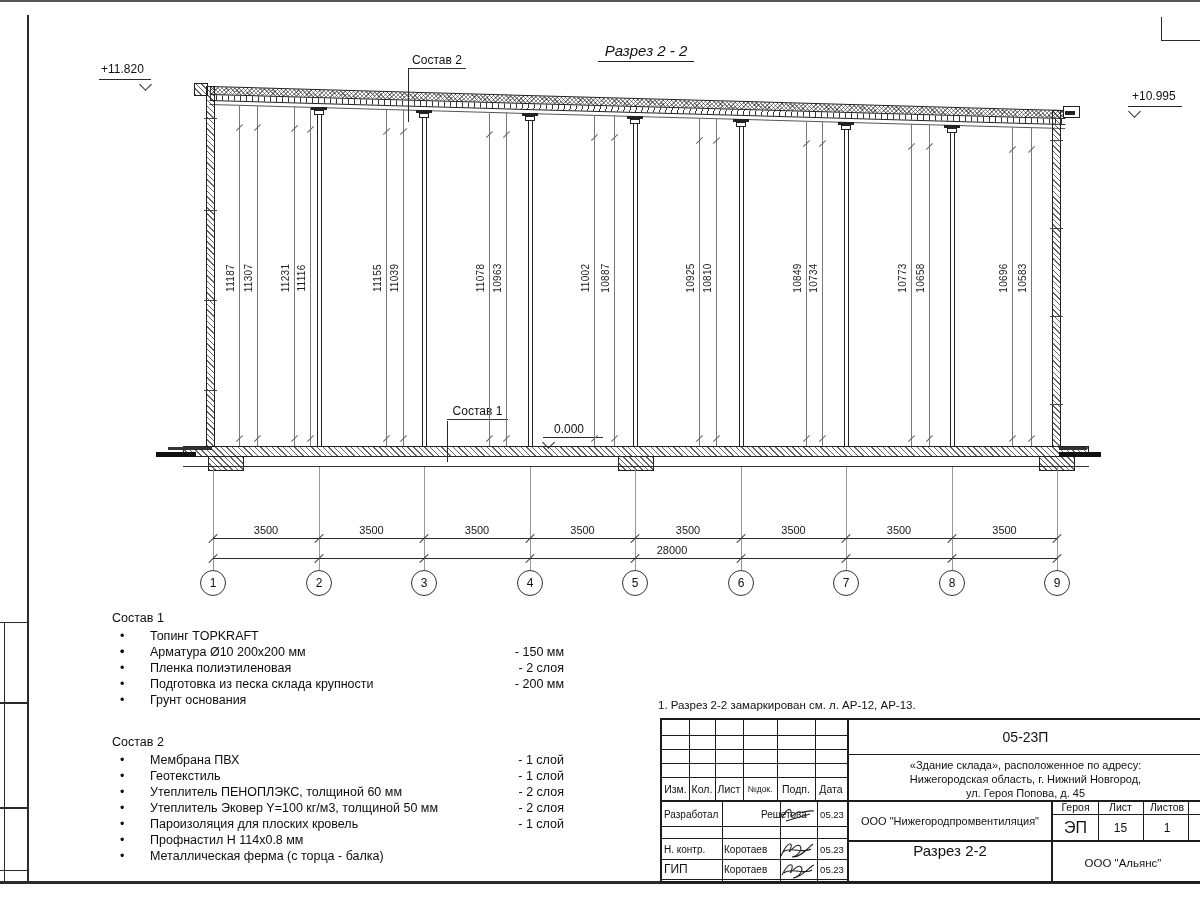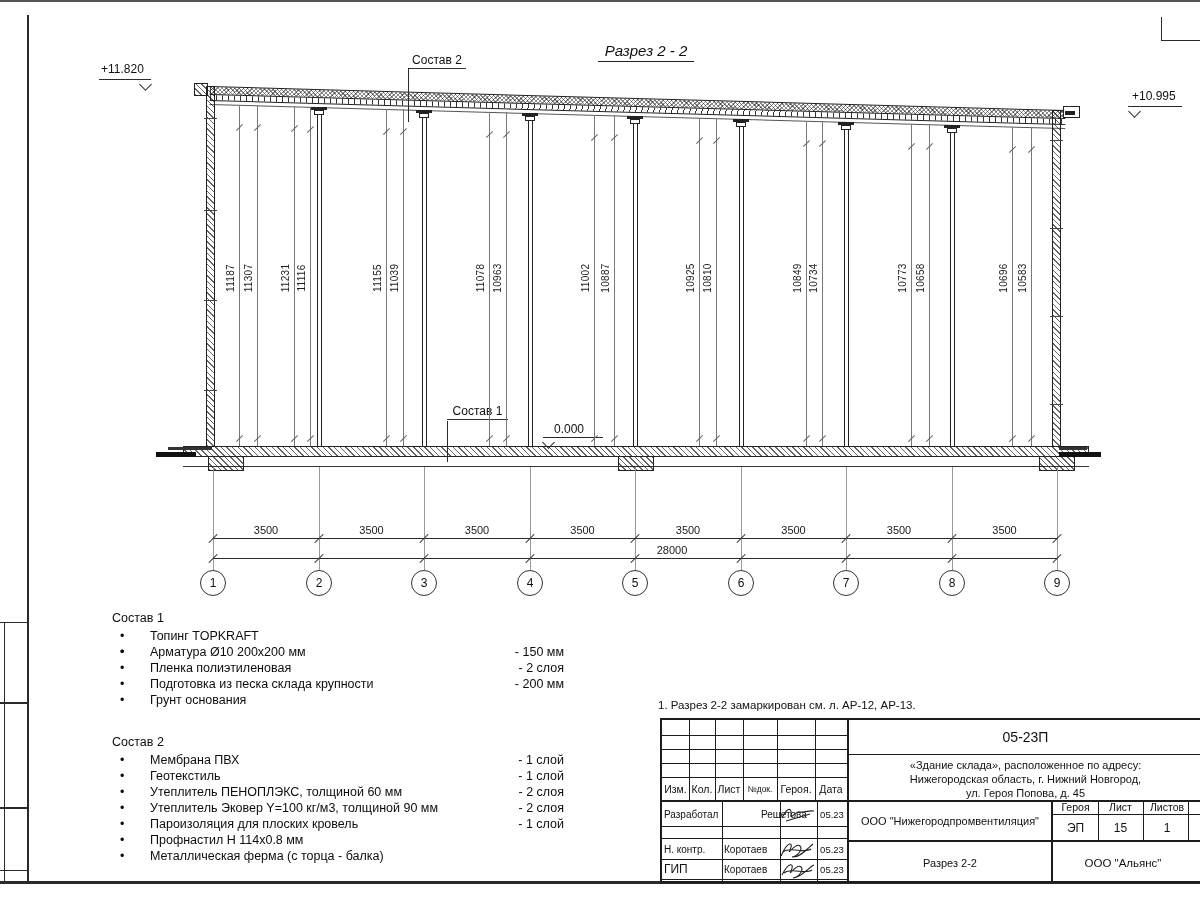--- a/index.html
+++ b/index.html
@@ -100,21 +100,21 @@
   <div class="li"><span class="bu">•</span><span>Арматура Ø10 200x200 мм</span><span class="qty"></span></div>
   <div class="li"><span class="bu">•</span><span>Пленка полиэтиленовая</span><span class="qty">-  2 слоя</span></div>
   <div class="li"><span class="bu">•</span><span>Подготовка из песка склада крупности</span><span class="qty">- 200 мм</span></div>
   <div class="li"><span class="bu">•</span><span>Грунт основания</span><span class="qty"></span></div>
 </div>
 <div class="list" style="left:112px;top:735px;">
   <div class="hd">Состав 2</div>
   <div class="li"><span class="bu">•</span><span>Мембрана ПВХ</span><span class="qty">- 1 слой</span></div>
   <div class="li"><span class="bu">•</span><span>Геотекстиль</span><span class="qty">- 1 слой</span></div>
   <div class="li"><span class="bu">•</span><span>Утеплитель ПЕНОПЛЭКС, толщиной 60 мм</span><span class="qty">- 2 слоя</span></div>
-  <div class="li"><span class="bu">•</span><span>Утеплитель Эковер Y=100 кг/м3, толщиной 90 мм</span><span class="qty">- 2 слоя</span></div>
+  <div class="li"><span class="bu">•</span><span>Утеплитель Эковер Y=100 кг/м3, толщиной 50 мм</span><span class="qty">- 2 слоя</span></div>
   <div class="li"><span class="bu">•</span><span>Пароизоляция для плоских кровель</span><span class="qty">- 1 слой</span></div>
   <div class="li"><span class="bu">•</span><span>Профнастил H 114x0.8 мм</span><span class="qty"></span></div>
   <div class="li"><span class="bu">•</span><span>Металлическая ферма (с торца - балка)</span><span class="qty"></span></div>
 </div>
 
 <div class="abs" style="left:660px;top:718px;width:540px;height:165px;border:2px solid #1c1c1c;border-right:none;box-sizing:border-box;">
 
   <div class="tb-line" style="left:185px;top:0;width:2px;height:163px;"></div>
   <div class="tb-line" style="left:27px;top:0;width:1px;height:80px;"></div>
   <div class="tb-line" style="left:53px;top:0;width:1px;height:80px;"></div>
@@ -139,21 +139,21 @@
   <div class="tb-line" style="left:0;top:139px;width:187px;height:1px;"></div>
   <div class="tb-line" style="left:0;top:159px;width:187px;height:1px;"></div>
   <div class="tb-line" style="left:187px;top:34px;width:353px;height:1px;"></div>
   <div class="tb-line" style="left:389px;top:94px;width:151px;height:1px;"></div>
   <div class="tb-line" style="left:187px;top:120px;width:353px;height:2px;"></div>
 
   <div class="tbc" style="left:0;top:57px;width:27px;height:23px;font-size:10.5px;">Изм.</div>
   <div class="tbc" style="left:27px;top:57px;width:26px;height:23px;font-size:10.5px;">Кол.</div>
   <div class="tbc" style="left:53px;top:57px;width:28px;height:23px;font-size:10.5px;">Лист</div>
   <div class="tbc" style="left:81px;top:57px;width:34px;height:23px;font-size:8.5px;">№док.</div>
-  <div class="tbc" style="left:115px;top:57px;width:38px;height:23px;font-size:10.5px;">Героя.</div>
+  <div class="tbc" style="left:115px;top:57px;width:38px;height:23px;font-size:10.5px;">Подп.</div>
   <div class="tbc" style="left:153px;top:57px;width:32px;height:23px;font-size:10.5px;">Дата</div>
 
   <div class="tbc" style="left:2px;top:82px;width:56px;height:24px;font-size:10px;justify-content:flex-start;text-align:left;">Разработал</div>
   <div class="tbc" style="left:62px;top:82px;width:54px;height:24px;font-size:10px;justify-content:flex-start;text-align:left;margin-left:37px;">Решетова</div>
   <div class="tbc" style="left:155px;top:82px;width:30px;height:24px;font-size:9.5px;">05.23</div>
   <div class="tbc" style="left:2px;top:119px;width:56px;height:20px;font-size:10px;justify-content:flex-start;text-align:left;">Н. контр.</div>
   <div class="tbc" style="left:62px;top:119px;width:54px;height:20px;font-size:10px;justify-content:flex-start;text-align:left;">Коротаев</div>
   <div class="tbc" style="left:155px;top:119px;width:30px;height:20px;font-size:9.5px;">05.23</div>
   <div class="tbc" style="left:2px;top:139px;width:56px;height:20px;font-size:12px;justify-content:flex-start;text-align:left;">ГИП</div>
   <div class="tbc" style="left:62px;top:139px;width:54px;height:20px;font-size:10px;justify-content:flex-start;text-align:left;">Коротаев</div>
@@ -172,24 +172,24 @@
   <div class="tbc" style="left:187px;top:0;width:353px;height:34px;font-size:14px;">05-23П</div>
   <div class="abs" style="left:187px;top:38px;width:353px;height:42px;font-size:11px;text-align:center;line-height:14px;">
     <div>«Здание склада», расположенное по адресу:</div>
     <div>Нижегородская область, г. Нижний Новгород,</div>
     <div>ул. Героя Попова, д. 45</div>
   </div>
   <div class="tbc" style="left:187px;top:82px;width:202px;height:38px;font-size:11px;">ООО "Нижегородпромвентиляция"</div>
   <div class="tbc" style="left:391px;top:80px;width:45px;height:14px;font-size:10.5px;">Героя</div>
   <div class="tbc" style="left:436px;top:80px;width:45px;height:14px;font-size:10.5px;">Лист</div>
   <div class="tbc" style="left:481px;top:80px;width:48px;height:14px;font-size:10.5px;">Листов</div>
-  <div class="tbc" style="left:391px;top:95px;width:45px;height:25px;font-size:12px;">ЭП</div>
+  <div class="tbc" style="left:391px;top:95px;width:45px;height:25px;font-size:16px;">ЭП</div>
   <div class="tbc" style="left:436px;top:95px;width:45px;height:25px;font-size:12px;">15</div>
   <div class="tbc" style="left:481px;top:95px;width:48px;height:25px;font-size:12px;">1</div>
-  <div class="tbc" style="left:187px;top:122px;width:202px;height:41px;font-size:11px;">Разрез 2-2</div>
+  <div class="tbc" style="left:187px;top:110px;width:202px;height:41px;font-size:15px;">Разрез 2-2</div>
   <div class="tbc" style="left:391px;top:122px;width:140px;height:41px;font-size:11.5px;">ООО "Альянс"</div>
 </div>
 
 <div style="position: absolute; left: 212.5px; top: 467px; width: 1px; height: 103px; background: rgb(153, 153, 153);"></div>
     <div class="tick" style="position: absolute; left: 207px; top: 537.5px;"></div>
     <div class="tick" style="position: absolute; left: 207px; top: 557.5px;"></div>
     <div class="bubble" style="position: absolute; left: 213px; top: 570px;">1</div>
     <div style="position: absolute; left: 318.5px; top: 467px; width: 1px; height: 103px; background: rgb(153, 153, 153);"></div>
     <div class="tick" style="position: absolute; left: 313px; top: 537.5px;"></div>
     <div class="tick" style="position: absolute; left: 313px; top: 557.5px;"></div>

